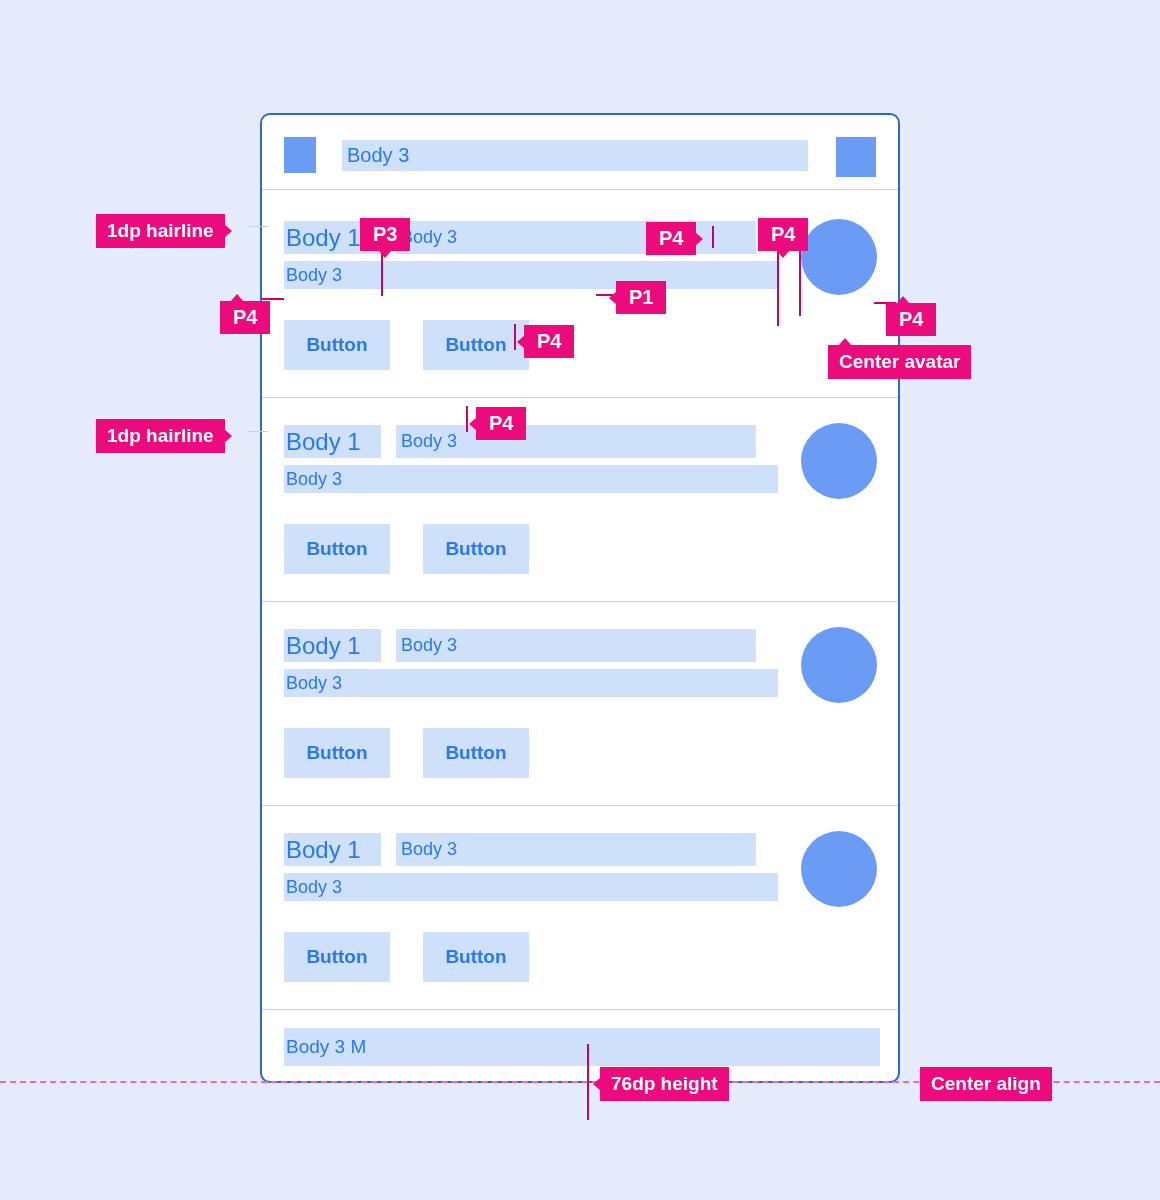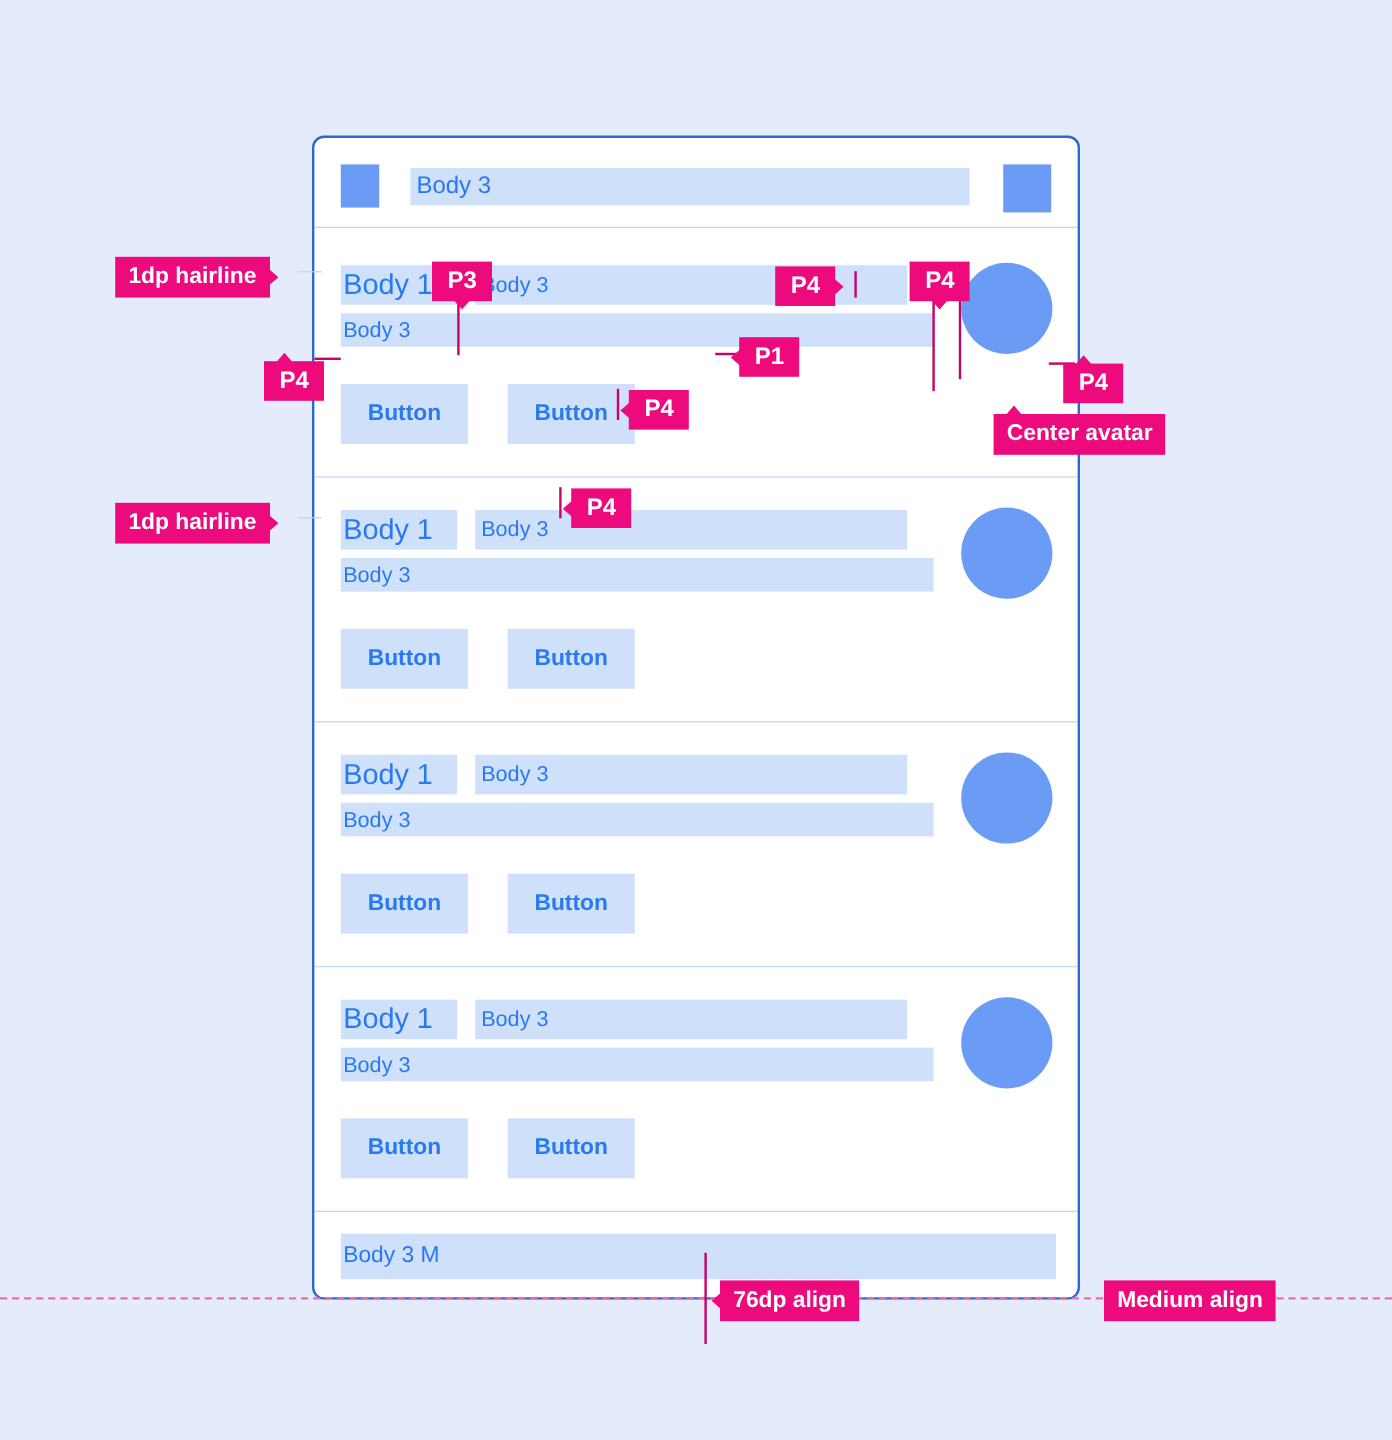--- a/index.html
+++ b/index.html
@@ -313,17 +313,17 @@
   <div class="badge small pt-left" style="left:476px; top:371px;">P4</div>
 
   <div class="htick" style="left:874px; top:266px; width:22px;"></div>
   <div class="badge small pt-up-left" style="left:886px; top:267px;">P4</div>
 
   <div class="badge pt-up-left" style="left:828px; top:309px;">Center avatar</div>
 
   <div class="dashline" style="top:1045px;"></div>
 
   <div class="vline-tall" style="left:587px; top:1008px; height:76px;"></div>
-  <div class="badge pt-left" style="left:600px; top:1031px;">76dp align</div>
-
-  <div class="badge plain" style="left:920px; top:1031px;">Medium align</div>
+  <div class="badge pt-left" style="left:600px; top:1031px;">76dp height</div>
+
+  <div class="badge plain" style="left:920px; top:1031px;">Center align</div>
 
 </div>
 
 </body></html>

